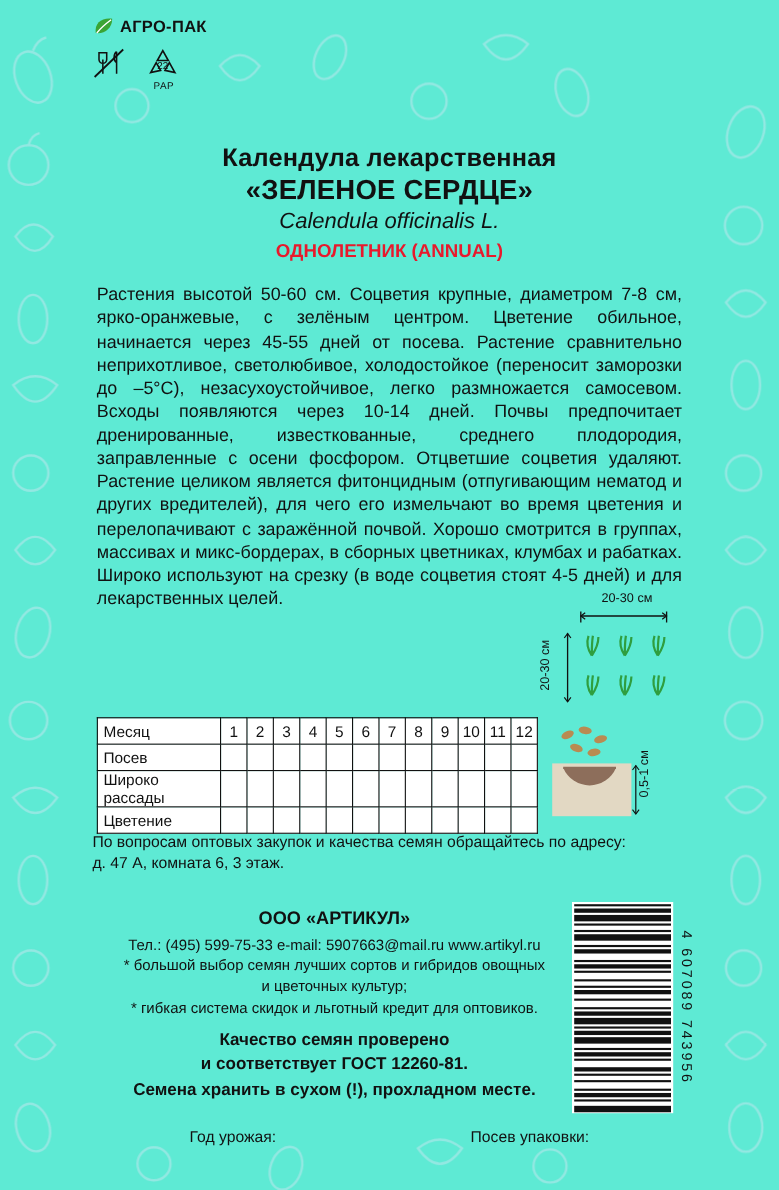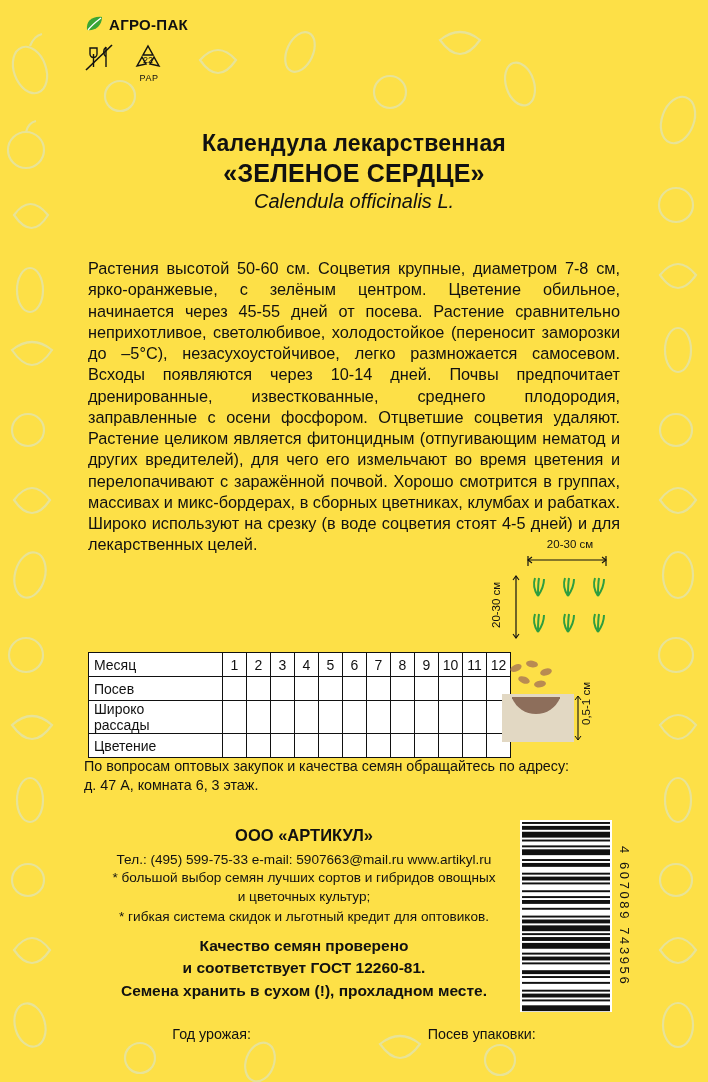--- a/index.html
+++ b/index.html
@@ -13,21 +13,21 @@
     font-family: "Liberation Sans", sans-serif;
     color: #111111;
     position: relative;
     overflow: hidden;
   }
   .packet {
     position: absolute;
     left: 0; top: 0;
     width: 708px;
     height: 1082px;
-    background: #fde047;
+    background: #5eead4;
     overflow: hidden;
   }
   
   .pattern {
     position: absolute;
     left: 0; top: 0; right: 0; bottom: 0;
     pointer-events: none;
     opacity: 0.5;
   }
   .content {
@@ -170,21 +170,21 @@
     left: 88px;
     top: 652px;
   }
   table.sow {
     border-collapse: collapse;
     font-size: 14px;
   }
   table.sow td {
     border: 1px solid #111;
     height: 23px;
-    padding: 0 22px;
+    padding: 0 0;
     text-align: center;
     background: #ffffff;
   }
   table.sow td.rowhead {
     width: 106px;
     text-align: left;
     padding-left: 5px;
     font-size: 14px;
   }
   table.sow td.m {
@@ -382,20 +382,21 @@
         </svg>
         <div class="mark-label">PAP</div>
       </div>
     </div>
 
 
     <div class="title-block">
       <div class="plant-name">Календула лекарственная</div>
       <div class="variety-name">«ЗЕЛЕНОЕ СЕРДЦЕ»</div>
       <div class="latin-name">Calendula officinalis L.</div>
+      <div class="annual">ОДНОЛЕТНИК (ANNUAL)</div>
     </div>
 
     <div class="description">Растения высотой 50-60 см. Соцветия крупные, диаметром 7-8 см, ярко-оранжевые, с зелёным центром. Цветение обильное, начинается через 45-55 дней от посева. Растение сравнительно неприхотливое, светолюбивое, холодостойкое (переносит заморозки до –5°С), незасухоустойчивое, легко размножается самосевом. Всходы появляются через 10-14 дней. Почвы предпочитает дренированные, известкованные, среднего плодородия, заправленные с осени фосфором. Отцветшие соцветия удаляют. Растение целиком является фитонцидным (отпугивающим нематод и других вредителей), для чего его измельчают во время цветения и перелопачивают с заражённой почвой. Хорошо смотрится в группах, массивах и микс-бордерах, в сборных цветниках, клумбах и рабатках. Широко используют на срезку (в воде соцветия стоят 4-5 дней) и для лекарственных целей.</div>
 
     <div class="spacing-diagram">
       <div class="spacing-top-label">20-30 см</div>
       <div class="spacing-left-label">20-30 см</div>
       <svg width="120" height="92" viewBox="0 0 120 92" style="position:absolute;left:16px;top:16px;">
 
         <line x1="18" y1="6" x2="96" y2="6" stroke="#111" stroke-width="1.2"></line>

